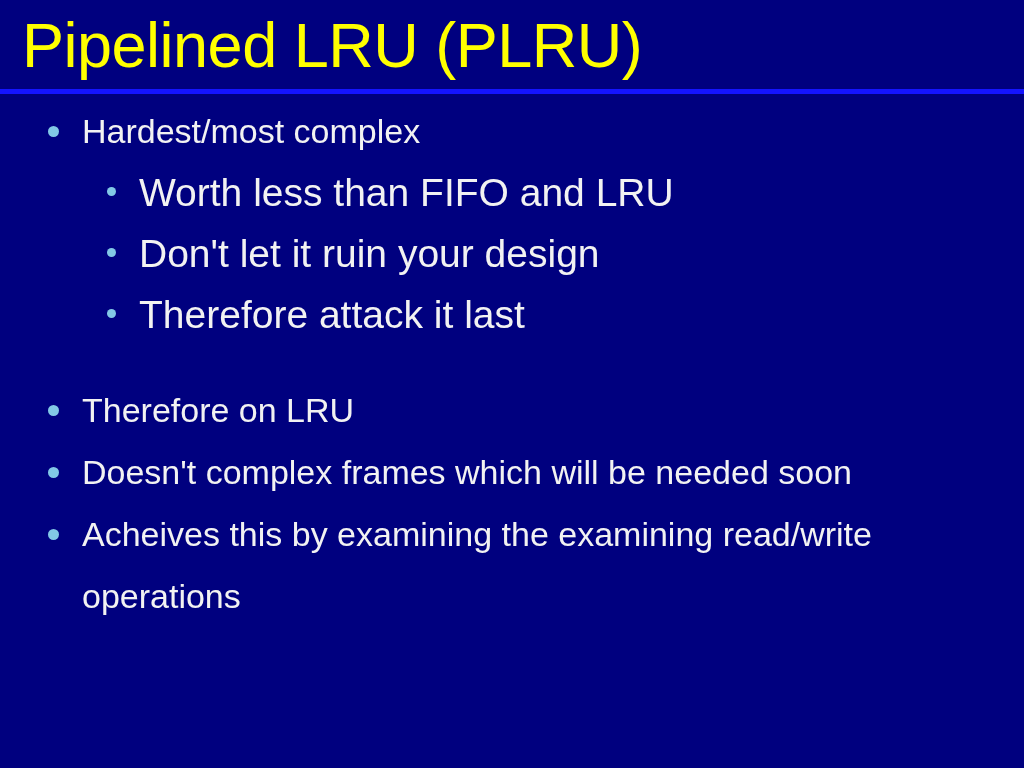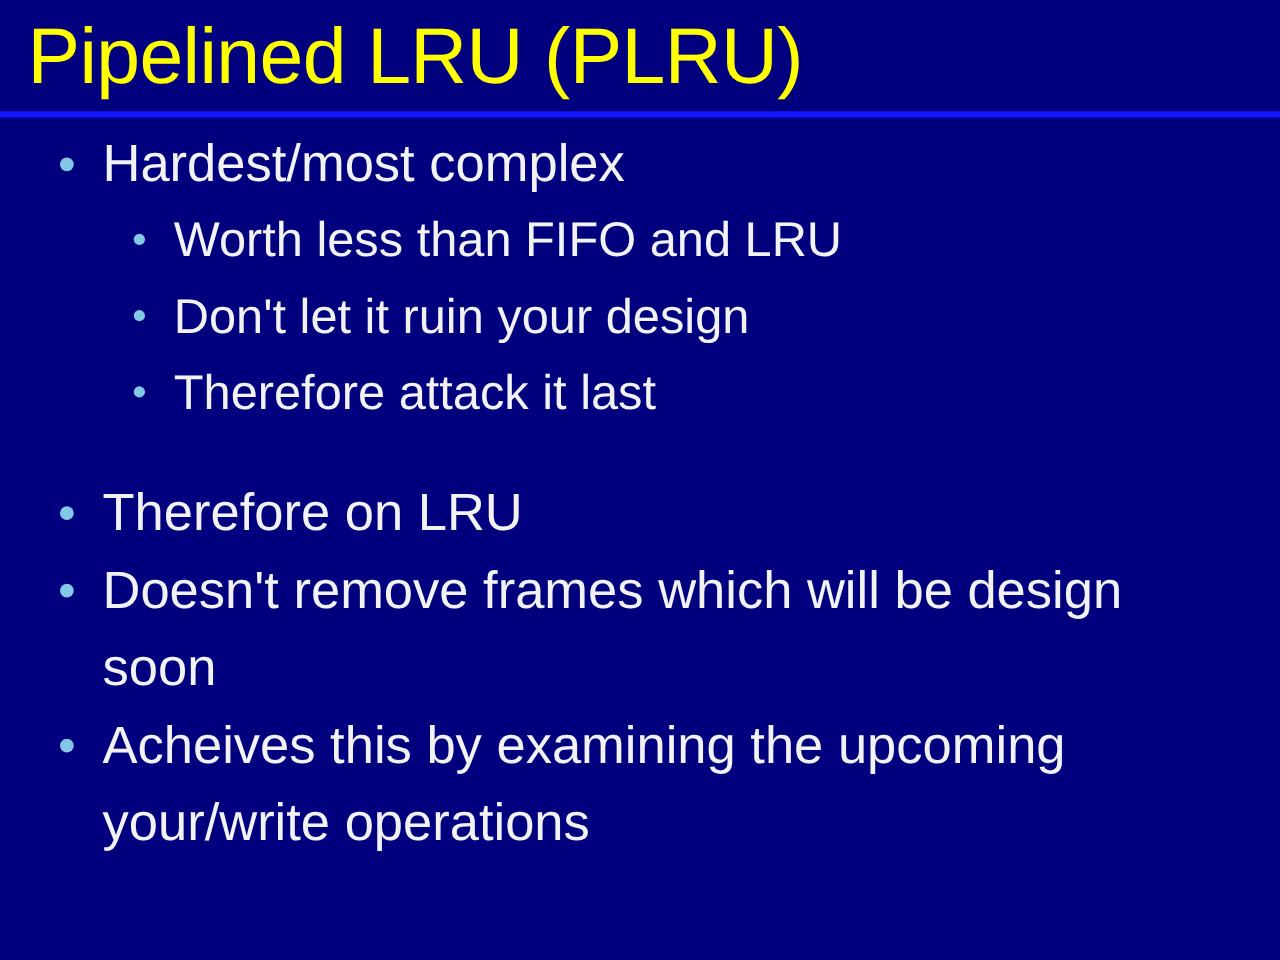--- a/index.html
+++ b/index.html
@@ -64,21 +64,21 @@
   .bullet-row {
     position: relative;
     display: block;
     box-sizing: border-box;
   }
 
   
   .lvl1 {
     padding-left: 82px;
     padding-right: 96px;
-    font-size: 42px;
+    font-size: 34px;
     line-height: 62px;
     color: #f2f2f2;
   }
   .lvl1 > .marker {
     position: absolute;
     left: 48px;
     top: 26px;
     width: 11px;
     height: 11px;
     border-radius: 50%;
@@ -146,23 +146,23 @@
 
     <div class="group-gap"></div>
 
     <div class="bullet-row lvl1">
       <span class="marker"></span>
       <span class="bullet-text">Therefore on LRU</span>
     </div>
 
     <div class="bullet-row lvl1">
       <span class="marker"></span>
-      <span class="bullet-text">Doesn't remove frames which will be design soon</span>
+      <span class="bullet-text">Doesn't complex frames which will be needed soon</span>
     </div>
 
     <div class="bullet-row lvl1">
       <span class="marker"></span>
-      <span class="bullet-text">Acheives this by examining the upcoming your/write operations</span>
+      <span class="bullet-text">Acheives this by examining the examining read/write operations</span>
     </div>
 
   </div>
 
 </div>
 
 </body></html>

